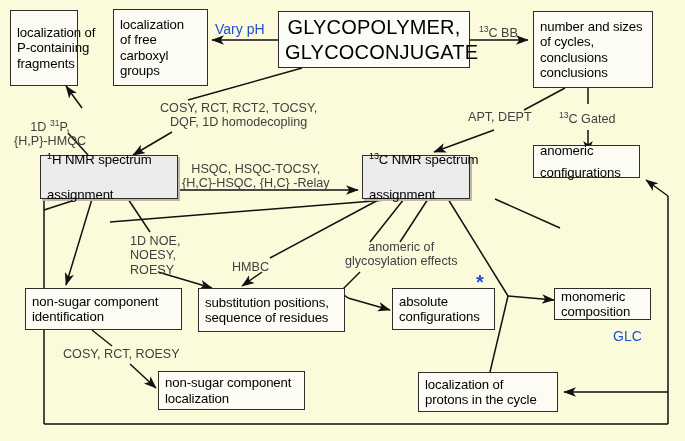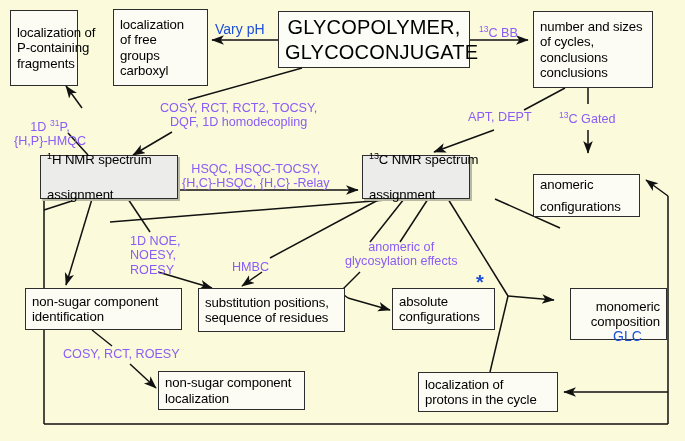--- a/index.html
+++ b/index.html
@@ -44,21 +44,21 @@
   }
   .node.title {
     font-size: 20px;
     letter-spacing: 0.2px;
     line-height: 1.22;
     background: #fdfdf7;
   }
   .node .ln { display: block; white-space: nowrap; }
   .lbl {
     position: absolute;
-    color: #8b5cf6;
+    color: #404040;
     font-size: 12.6px;
     line-height: 1.14;
     white-space: nowrap;
     z-index: 4;
   }
   .lbl.green { color: #1d4ed8; }
   .lbl.center { text-align: center; }
   .lbl.big { font-size: 14px; }
   sup { font-size: 0.68em; vertical-align: super; line-height: 0; }
 </style>
@@ -130,22 +130,22 @@
 
   <div class="node" style="left:10px; top:10px; width:68px; height:76px; text-align:center;">
     <span class="ln">localization of</span>
     <span class="ln">P-containing</span>
     <span class="ln">fragments</span>
   </div>
 
   <div class="node" style="left:113px; top:9px; width:95px; height:77px;">
     <span class="ln">localization</span>
     <span class="ln">of free</span>
+    <span class="ln">carboxyl</span>
     <span class="ln">groups</span>
-    <span class="ln">carboxyl</span>
   </div>
 
   <div class="node title" style="left:278px; top:11px; width:192px; height:57px; text-align:center;">
     <span class="ln">GLYCOPOLYMER,</span>
     <span class="ln">GLYCOCONJUGATE</span>
   </div>
 
   <div class="node" style="left:533px; top:11px; width:120px; height:77px;">
     <span class="ln">number and sizes</span>
     <span class="ln">of cycles,</span>
@@ -156,41 +156,41 @@
   <div class="node shadowed" style="left:40px; top:155px; width:138px; height:44px;">
     <span class="ln"><sup>1</sup><span>H NMR spectrum</span></span>
     <span class="ln">assignment</span>
   </div>
 
   <div class="node shadowed" style="left:362px; top:155px; width:108px; height:44px;">
     <span class="ln"><sup>13</sup><span>C NMR spectrum</span></span>
     <span class="ln">assignment</span>
   </div>
 
-  <div class="node" style="left:533px; top:174px; width:107px; height:43px;gap:7px;">
+  <div class="node" style="left:533px; top:145px; width:107px; height:33px;gap:7px;">
     <span class="ln">anomeric</span>
     <span class="ln">configurations</span>
   </div>
 
   <div class="node" style="left:25px; top:288px; width:157px; height:42px;">
     <span class="ln">non-sugar component</span>
     <span class="ln">identification</span>
   </div>
 
   <div class="node" style="left:198px; top:288px; width:147px; height:44px;">
     <span class="ln">substitution positions,</span>
     <span class="ln">sequence of residues</span>
   </div>
 
   <div class="node" style="left:392px; top:288px; width:103px; height:42px;">
     <span class="ln">absolute</span>
     <span class="ln">configurations</span>
   </div>
 
-  <div class="node" style="left:570px; top:288px; width:97px; height:52px;text-align:right;">
+  <div class="node" style="left:554px; top:288px; width:97px; height:32px;">
     <span class="ln">monomeric</span>
     <span class="ln">composition</span>
   </div>
 
   <div class="node" style="left:158px; top:371px; width:147px; height:39px;">
     <span class="ln">non-sugar component</span>
     <span class="ln">localization</span>
   </div>
 
   <div class="node" style="left:418px; top:372px; width:140px; height:40px;">

